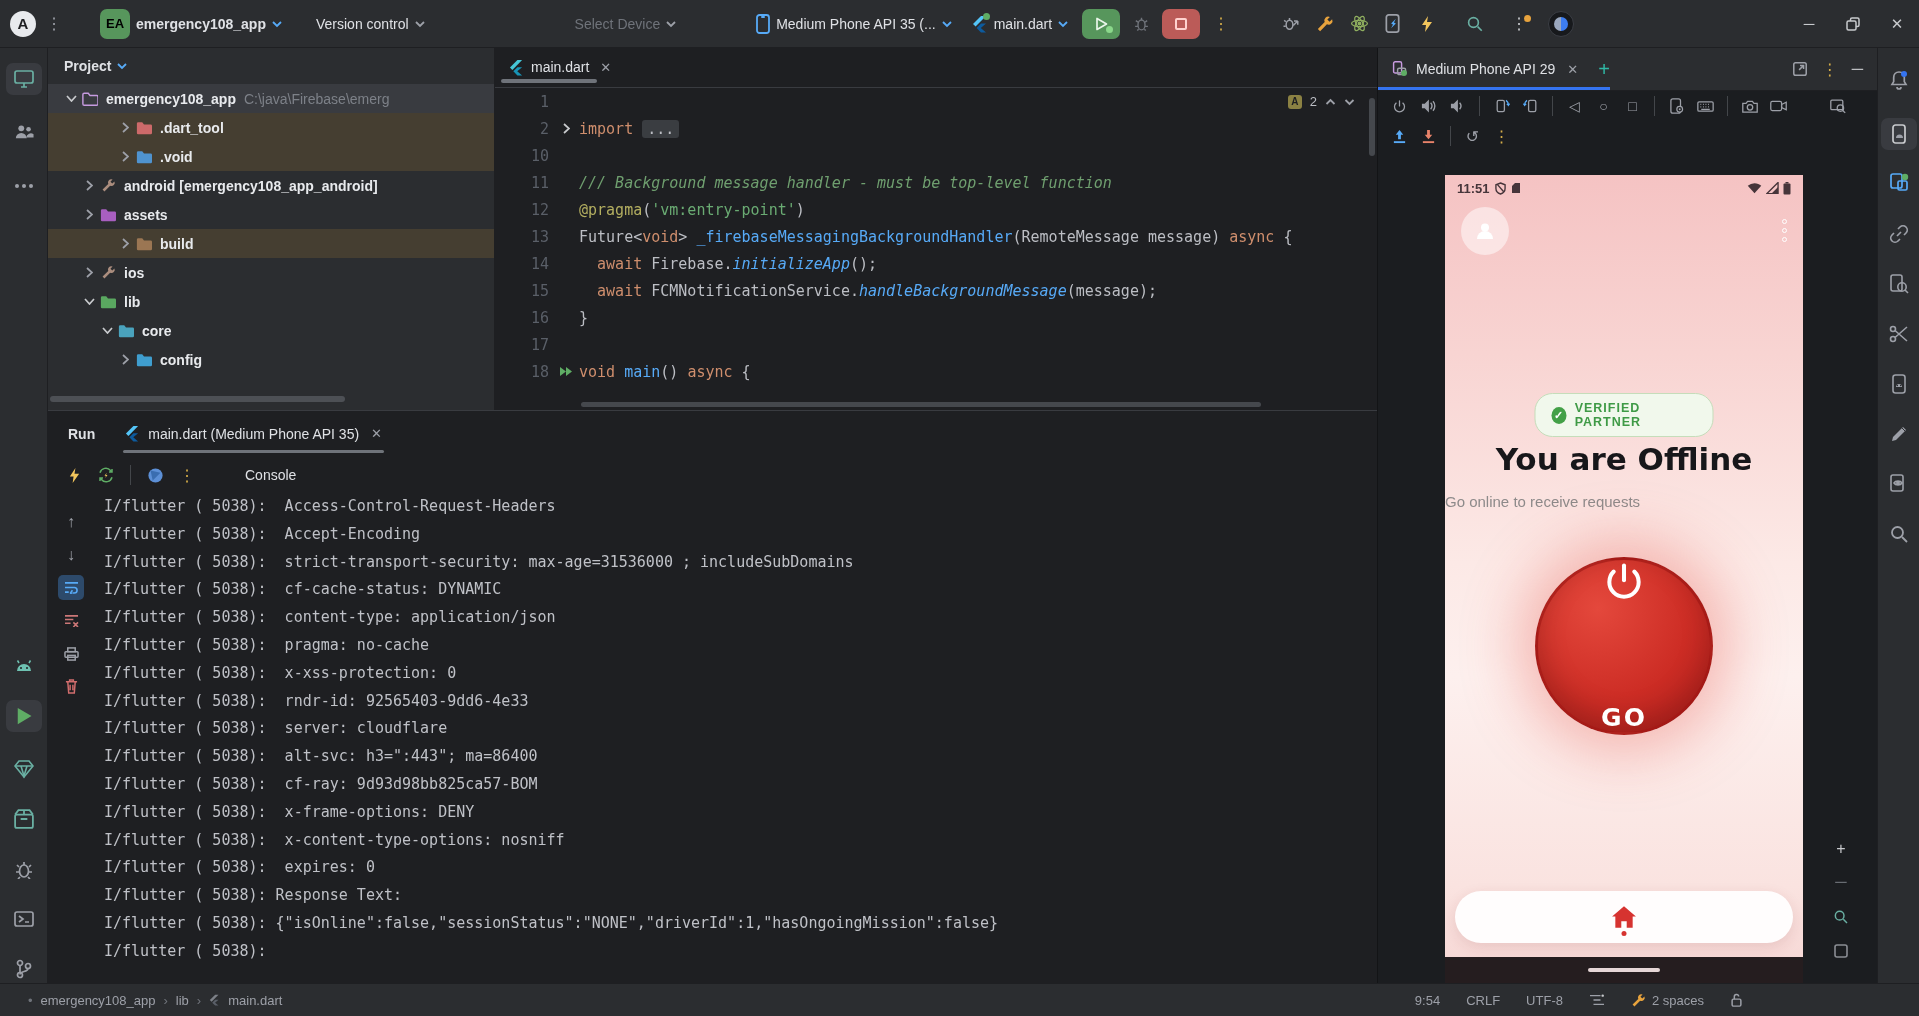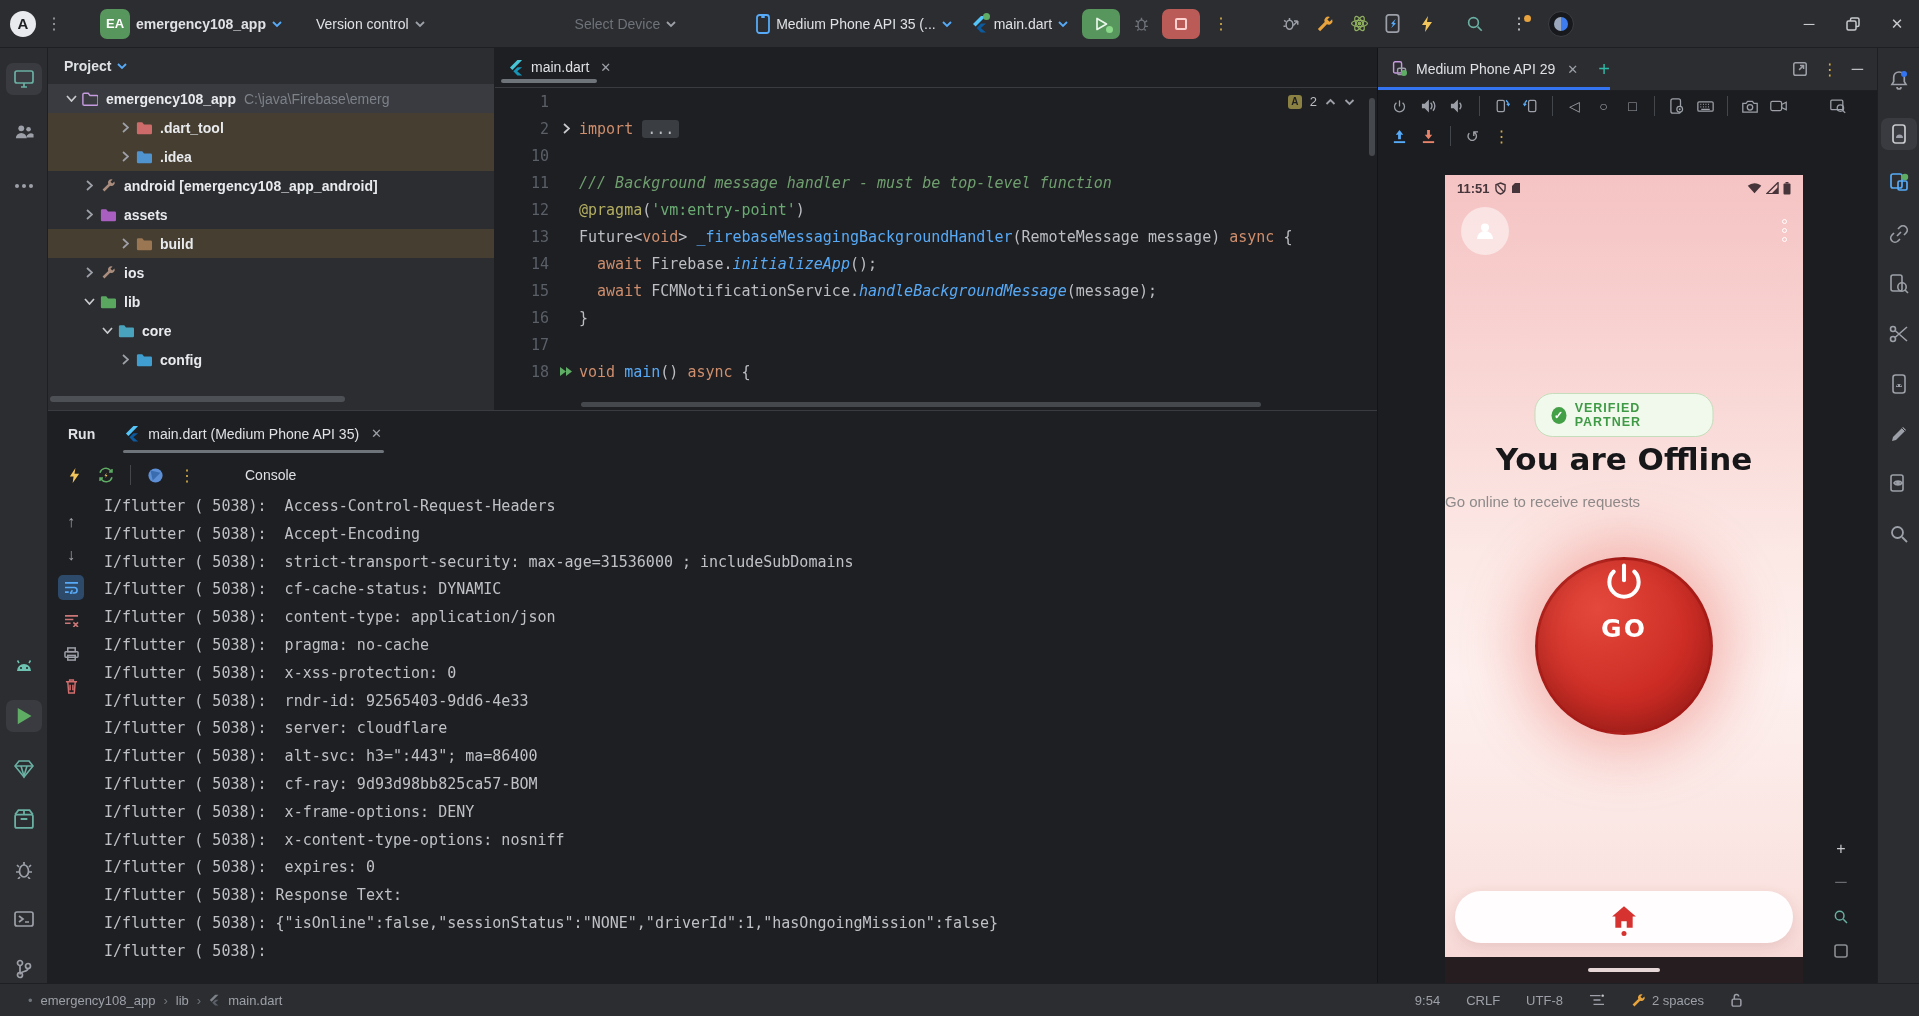--- a/index.html
+++ b/index.html
@@ -12,21 +12,21 @@
   #titlebar { position:absolute; left:0; top:0; width:1919px; height:48px; background:#2b2d30;
               display:flex; align-items:center; border-bottom:1px solid #1e1f22; }
   .tb-item { display:flex; align-items:center; gap:6px; padding:0 10px; height:30px; border-radius:6px;
              font-size:14px; color:#dfe1e5; white-space:nowrap; }
   .dim { color:#6f737a; }
   .chev { width:10px; height:8px; }
   .chev polyline { fill:none; stroke:#9da0a8; stroke-width:1.8; }
   .chev.blue polyline { stroke:#57aaf7; }
   #app-logo { width:26px; height:26px; border-radius:50%; background:#e8eaed; margin-left:10px;
               display:flex; align-items:center; justify-content:center; font-weight:bold; color:#1e1f22; font-size:15px; }
-  .ea-badge { width:30px; height:30px; border-radius:7px; background:#57965c; color:#ffffff; font-weight:bold;
+  .ea-badge { width:30px; height:30px; border-radius:7px; background:#57965c; color:#000000; font-weight:bold;
               font-size:13px; display:flex; align-items:center; justify-content:center; }
   .kebab { color:#9da0a8; font-size:16px; letter-spacing:0; }
   .kebab.yellow { color:#d6ae49; }
   .runbtn { width:38px; height:30px; border-radius:7px; background:#57965c; display:flex; align-items:center;
             justify-content:center; position:relative; margin:0 4px; }
   .runbtn .dot { position:absolute; right:7px; bottom:6px; width:7px; height:7px; border-radius:50%; background:#8bd88b; }
   .stopbtn { width:38px; height:30px; border-radius:7px; background:#bb5b58; display:flex; align-items:center;
              justify-content:center; margin:0 4px; }
   .stopbtn .sq { width:12px; height:12px; border:2px solid #ffd2cf; border-radius:2px; }
   .icnbtn { width:34px; height:30px; display:flex; align-items:center; justify-content:center; border-radius:6px; }
@@ -125,21 +125,21 @@
              gap:8px; background:#f1f8ec; border:1px solid #c5ddba; border-radius:18px; padding:7px 16px; }
   #p-badge .seal { width:17px; height:17px; border-radius:50%; background:#43a047; color:#fff; font-size:11px;
                    display:flex; align-items:center; justify-content:center; }
   #p-badge span { color:#3f9a46; font-size:12.5px; font-weight:bold; letter-spacing:1px; }
   #p-headline { position:absolute; top:266px; width:100%; text-align:center; font-size:31px; font-weight:800;
                 color:#17171a; font-family:"DejaVu Sans", sans-serif; }
   #p-subtext { position:absolute; top:318px; width:100%; text-align:left; font-size:15px; color:#8d8a8a; }
   #p-go { position:absolute; top:382px; left:50%; transform:translateX(-50%); width:178px; height:178px;
           border-radius:50%; background:radial-gradient(circle at 35% 28%, #e4483c 0%, #cd2d25 55%, #b51d1a 100%);
           border:3px solid rgba(140,16,14,.55); box-shadow:0 0 55px 18px rgba(233,82,72,.35), inset 0 -12px 28px rgba(0,0,0,.18);
-          display:flex; flex-direction:column; align-items:center; justify-content:flex-start; gap:10px; }
+          display:flex; flex-direction:column; align-items:center; justify-content:space-between; gap:10px; }
   #p-go .go-label { color:#fff; font-size:25px; font-weight:800; letter-spacing:2px; font-family:"DejaVu Sans", sans-serif; }
   #p-bottombar { position:absolute; left:10px; right:10px; bottom:40px; height:52px; background:#fffdfd;
                  border-radius:26px; box-shadow:0 4px 14px rgba(120,40,40,.12); display:flex; align-items:center; justify-content:center; }
   #p-home-dot { position:absolute; bottom:7px; left:50%; transform:translateX(-50%); width:5px; height:5px;
                 border-radius:50%; background:#d63330; }
   #p-gesture { position:absolute; left:0; right:0; bottom:0; height:26px; background:#251d1f;
                display:flex; align-items:center; justify-content:center; }
   #p-gesture i { width:72px; height:3.5px; border-radius:2px; background:#e6d6d6; display:block; }
   .zoombtn { position:absolute; left:450px; width:26px; height:26px; display:flex; align-items:center;
              justify-content:center; color:#c8cacd; font-size:16px; border-radius:5px; }
@@ -389,21 +389,21 @@
           <span class="tchev">
             <svg width="7" height="11" viewBox="0 0 7 11">
               <polyline points="1,1 6,5.5 1,10" fill="none" stroke="#9da0a8" stroke-width="1.7"></polyline>
             </svg>
           </span>
           <span class="ticon">
             <svg width="16" height="14" viewBox="0 0 18 15">
               <path d="M1 2.5A1.5 1.5 0 0 1 2.5 1H7l2 2.5h7.5A1.5 1.5 0 0 1 18 5v8a1.5 1.5 0 0 1-1.5 1.5h-14A1.5 1.5 0 0 1 1 13z" fill="#4f93cf"></path>
             </svg>
           </span>
-          <span class="tlabel">.idea</span>
+          <span class="tlabel">.void</span>
         </div>
         <div class="trow">
           <span style="width:32px;flex:none;"></span>
           <span class="tchev">
             <svg width="7" height="11" viewBox="0 0 7 11">
               <polyline points="1,1 6,5.5 1,10" fill="none" stroke="#9da0a8" stroke-width="1.7"></polyline>
             </svg>
           </span>
           <span class="ticon">
             <svg width="15" height="15" viewBox="0 0 24 24" fill="#ab8d7e">

